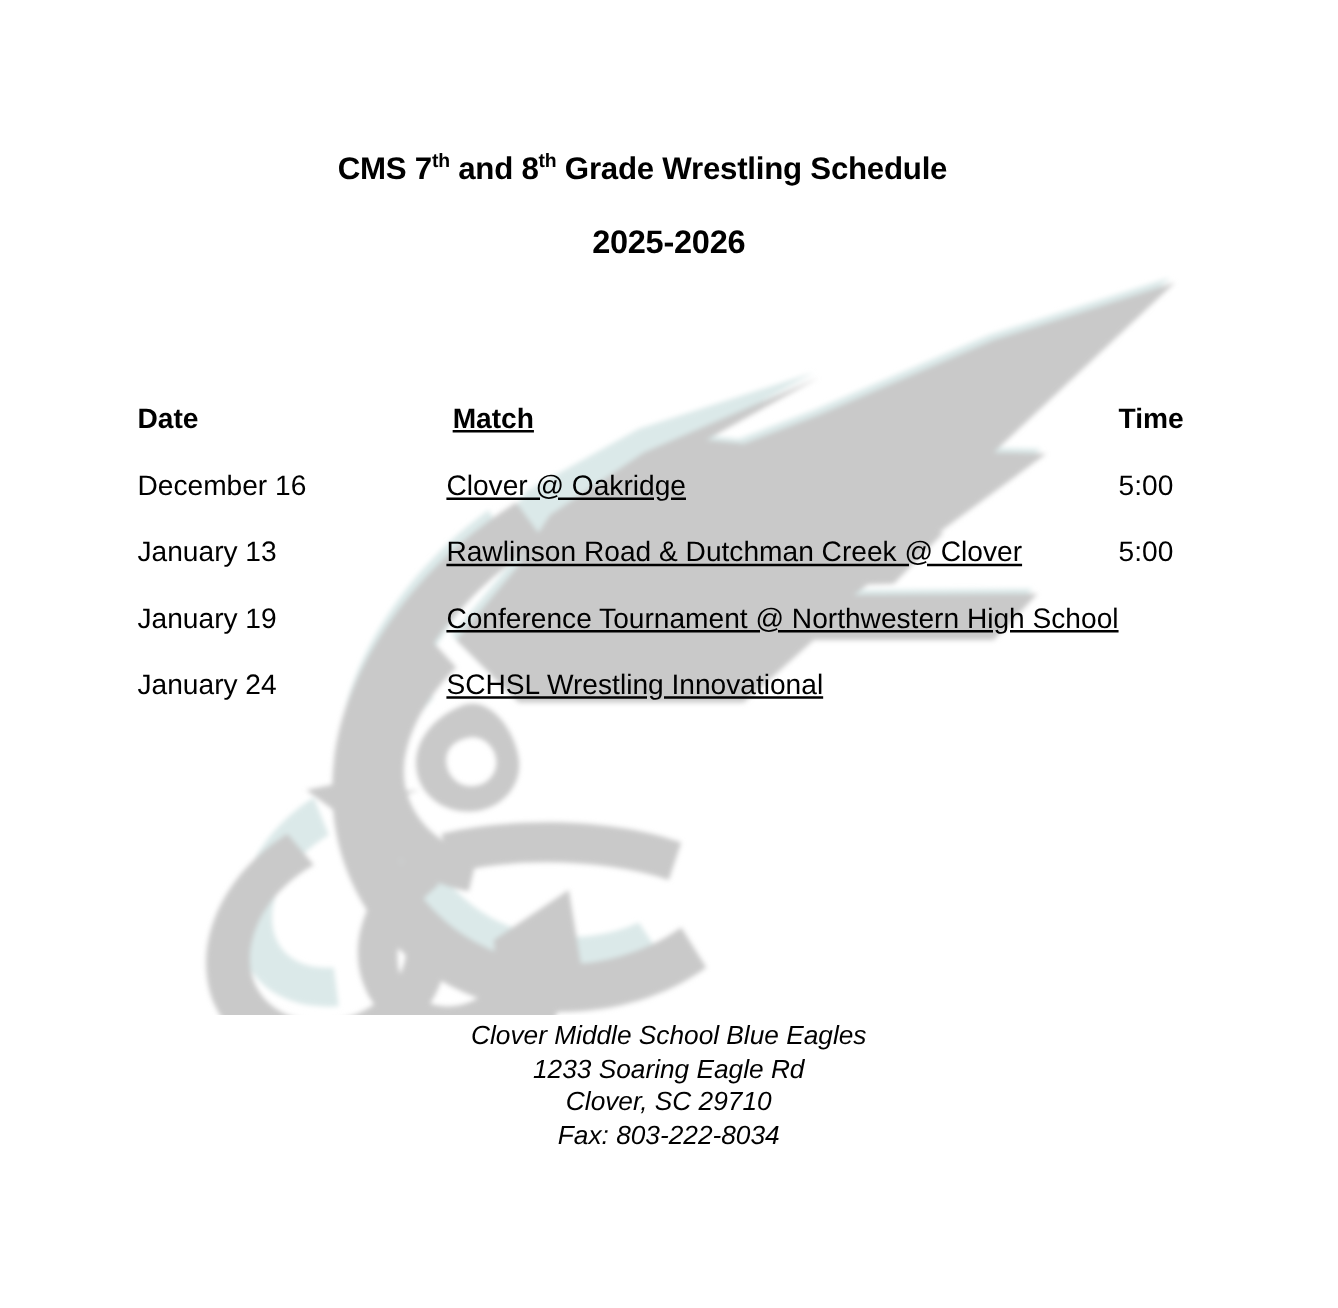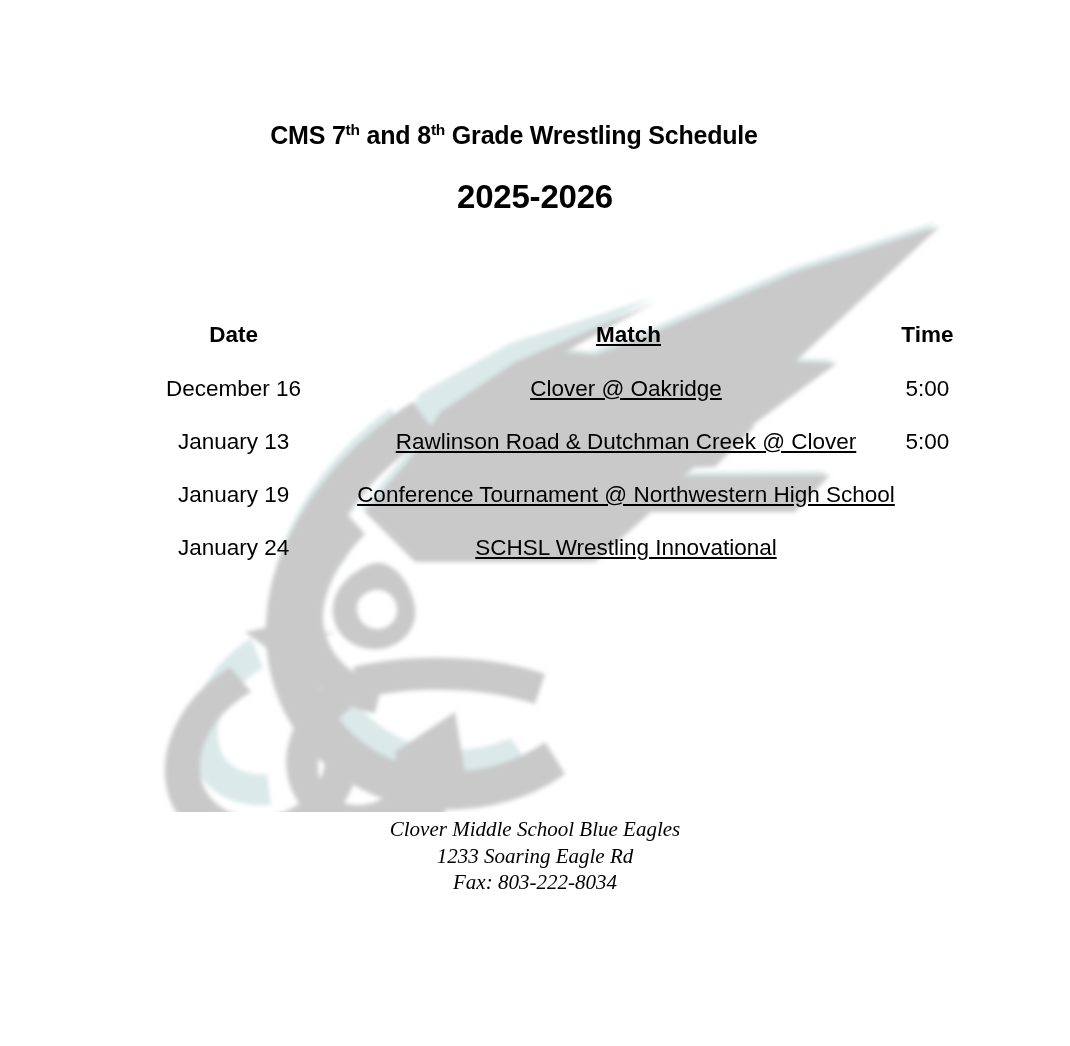--- a/index.html
+++ b/index.html
@@ -52,40 +52,40 @@
     font-size: 0.62em;
     vertical-align: super;
     line-height: 0;
   }
   .doc-subtitle {
     position: absolute;
     left: 0;
     top: 58px;
     width: 1070px;
     text-align: center;
-    font-size: 33px;
+    font-size: 26px;
     font-weight: bold;
     letter-spacing: -0.2px;
   }
 
   
   #schedule {
     position: absolute;
     left: 110px;
     top: 308px;
     width: 850px;
     z-index: 2;
     border-collapse: collapse;
   }
   #schedule tr { height: 53px; }
   #schedule td, #schedule th {
     padding: 0;
     font-size: 22.5px;
     font-weight: normal;
-    text-align: center;
+    text-align: left;
     vertical-align: middle;
     white-space: nowrap;
   }
   #schedule thead th {
     font-weight: bold;
     height: 54px;
   }
   .col-date  { width: 263px; }
   .col-match { width: 520px; text-decoration: underline; }
   .col-time  { width: 67px; text-align: left; }
@@ -96,21 +96,20 @@
   #footer {
     position: absolute;
     left: 0;
     top: 816px;
     width: 1070px;
     text-align: center;
     font-style: italic;
     font-size: 21px;
     line-height: 26.6px;
     z-index: 2;
-    font-family: Liberation Serif, serif;
   }
   #footer div { white-space: nowrap; }
 </style>
 </head>
 <body>
 
 <div id="page">
 
   <div id="watermark">
     <svg viewBox="0 0 870 600" xmlns="http://www.w3.org/2000/svg" aria-hidden="true">
@@ -212,16 +211,17 @@
           <td class="col-date">January 24</td>
           <td class="col-match">SCHSL Wrestling Innovational</td>
           <td class="col-time"></td>
         </tr>
       </tbody>
   </table>
 
   <div id="footer">
       <div>Clover Middle School Blue Eagles</div>
       <div>1233 Soaring Eagle Rd</div>
+      <div>Clover, SC 29710</div>
       <div>Fax: 803-222-8034</div>
     </div>
 
 </div>
 
 </body></html>

